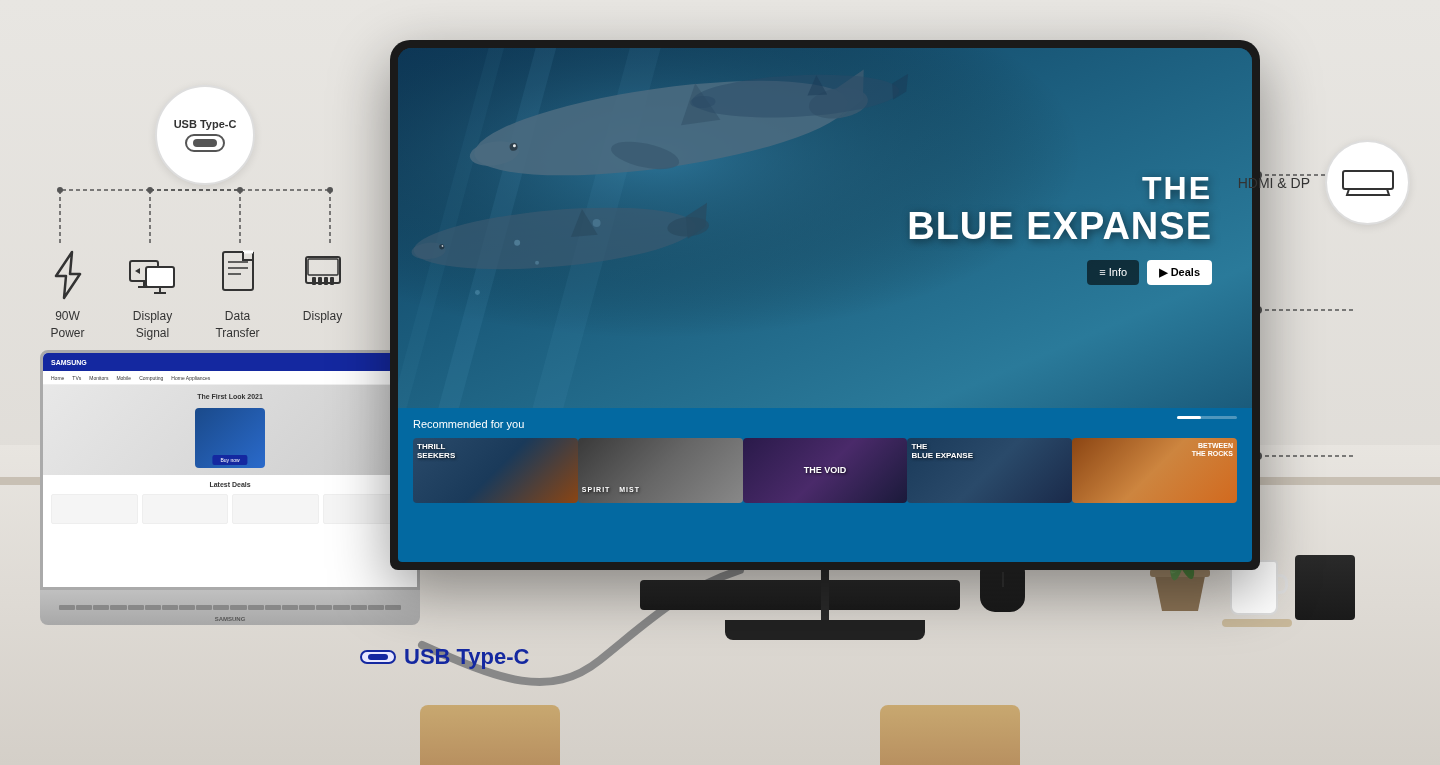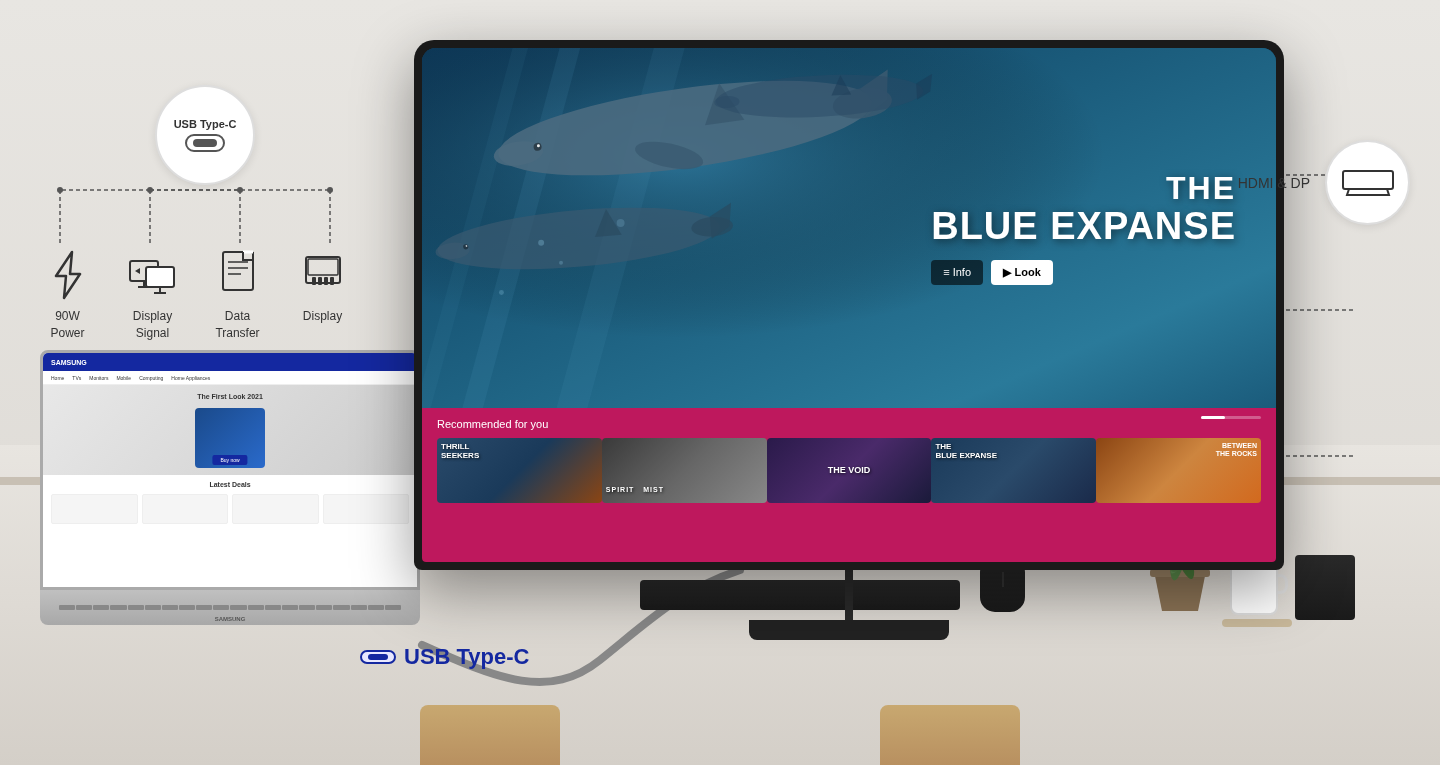--- a/index.html
+++ b/index.html
@@ -128,21 +128,20 @@
     }
 
     
     .monitor-container {
       position: absolute;
       top: 40px;
       left: 390px;
       width: 870px;
       height: 580px;
       z-index: 20;
-      margin-left: 24px;
     }
 
     
     .monitor-frame {
       width: 100%;
       height: 530px;
       background: #1a1a1a;
       border-radius: 20px 20px 8px 8px;
       position: relative;
       overflow: hidden;
@@ -200,20 +199,21 @@
       font-size: 38px;
       font-weight: 900;
       letter-spacing: 1px;
       line-height: 1.1;
       text-shadow: 2px 2px 8px rgba(0,0,0,0.5);
     }
     .title-buttons {
       display: flex;
       gap: 8px;
       margin-top: 12px;
+      justify-content: flex-end;
     }
     .btn-info {
       background: rgba(0,0,0,0.6);
       color: white;
       border: none;
       padding: 6px 12px;
       border-radius: 4px;
       font-size: 11px;
       display: flex;
       align-items: center;
@@ -230,21 +230,21 @@
       font-weight: 700;
       display: flex;
       align-items: center;
       gap: 4px;
       cursor: pointer;
     }
 
     
     .screen-bottom {
       height: 30%;
-      background: #be185d;
+      background: #0369a1;
       padding: 10px 15px;
       position: relative;
     }
 
     .recommended-label {
       color: #fff;
       font-size: 11px;
       margin-bottom: 8px;
       font-weight: 500;
     }
@@ -839,21 +839,21 @@
             <circle cx="200" cy="180" r="4" fill="rgba(150,210,240,0.2)"></circle>
             <circle cx="80" cy="250" r="2.5" fill="rgba(150,210,240,0.25)"></circle>
           </svg>
         </div>
 
         <div class="title-overlay">
           <div class="the-text">THE</div>
           <div class="blue-expanse">BLUE EXPANSE</div>
           <div class="title-buttons">
             <button class="btn-info">≡  Info</button>
-            <button class="btn-play">▶  Look</button>
+            <button class="btn-play">▶  Deals</button>
           </div>
         </div>
       </div>
 
       <div class="screen-bottom">
         <div class="progress-bar">
           <div class="progress-fill"></div>
         </div>
         <div class="recommended-label">Recommended for you</div>
         <div class="thumbnails">

